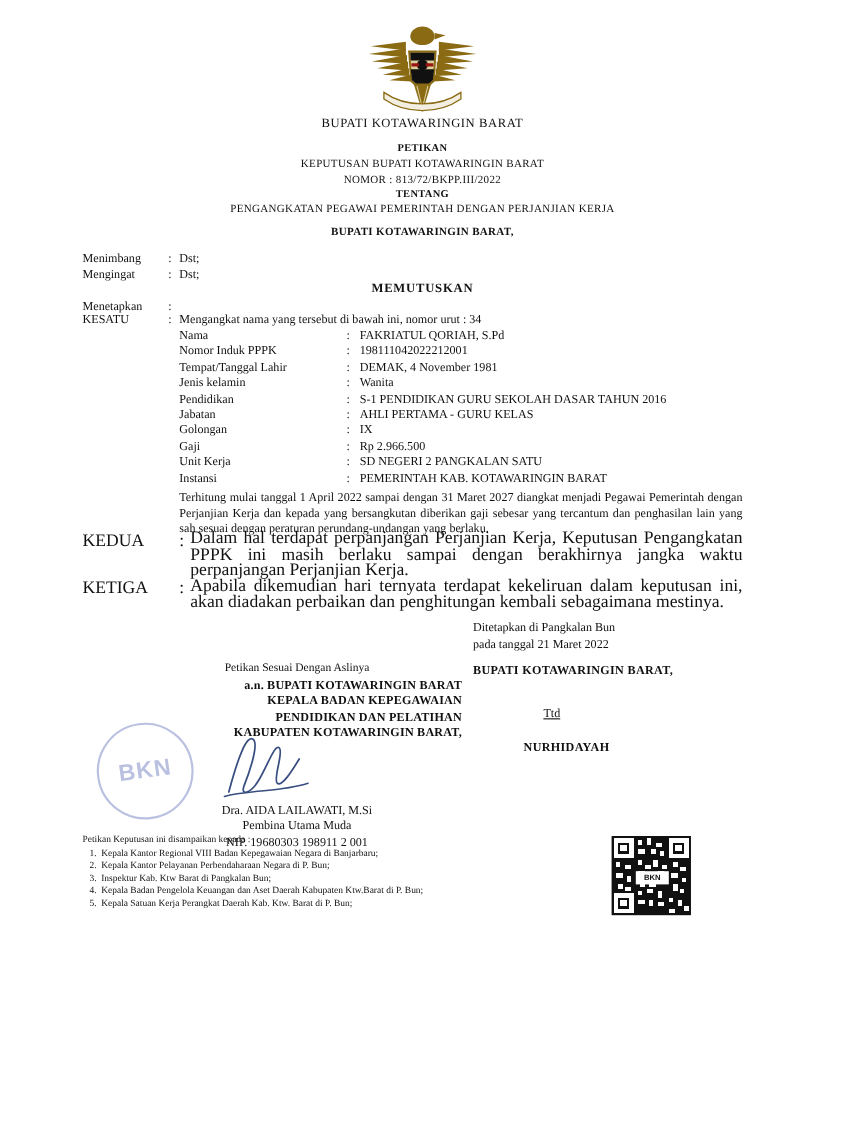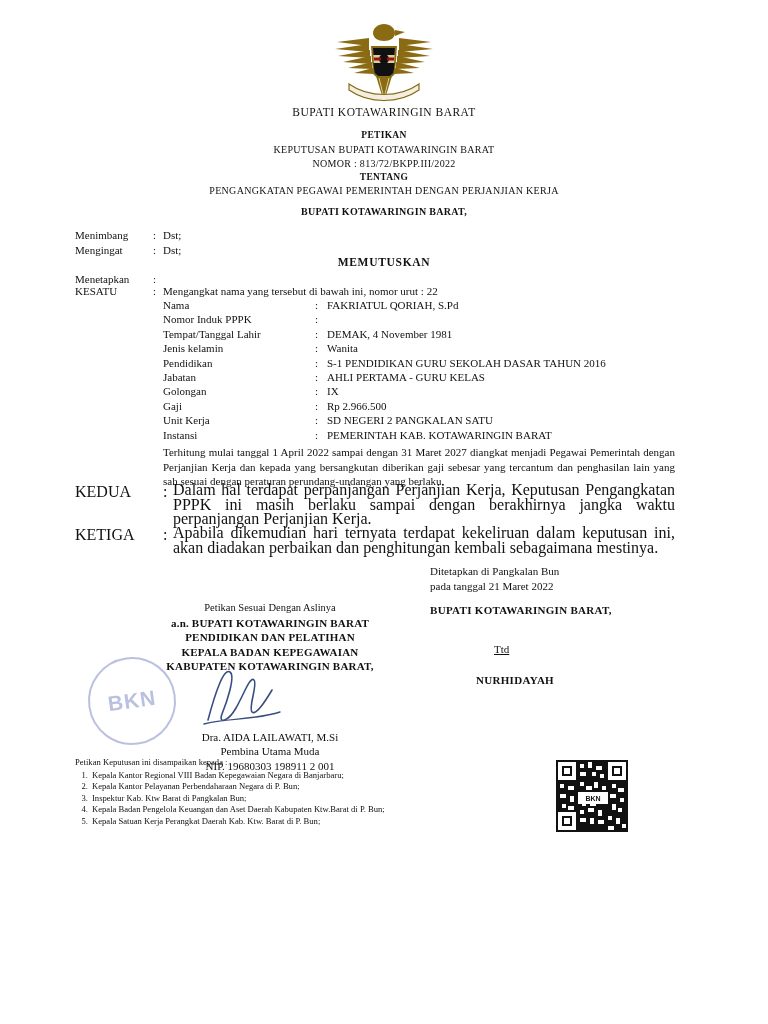--- a/index.html
+++ b/index.html
@@ -191,21 +191,21 @@
   .sig-left {
     position: absolute;
     left: 120px;
     top: 601px;
     width: 300px;
     text-align: center;
     font-size: 11px;
     line-height: 14.5px;
   }
   .sig-left .l1 { font-size: 10.5px; }
-  .sig-left .bold { font-weight: bold; letter-spacing: 0.2px; }
+  .sig-left .bold { font-weight: bold; letter-spacing: 0.2px; text-align: right; }
   .sig-left .gap { height: 56px; }
   .sig-left .nm { font-weight: normal; }
 
   
   .stamp {
     position: absolute;
     left: 88px;
     top: 657px;
     width: 84px;
     height: 84px;
@@ -346,32 +346,33 @@
     <div class="row">
       <span class="lbl">Menetapkan</span>
       <span>:</span>
     </div>
   </div>
 
   <div class="kesatu">
     <div class="lead">
       <span class="lbl">KESATU</span>
       <span class="col">:</span>
-      <span>Mengangkat nama yang tersebut di bawah ini, nomor urut : 22</span>
+      <span>Mengangkat nama yang tersebut di bawah ini, nomor urut : 34</span>
     </div>
 
     <div class="fields">
       <div class="field-row">
         <span class="f-label">Nama</span>
         <span class="f-colon">:</span>
         <span class="f-value">FAKRIATUL QORIAH, S.Pd</span>
       </div>
       <div class="field-row">
         <span class="f-label">Nomor Induk PPPK</span>
         <span class="f-colon">:</span>
+        <span class="f-value">198111042022212001</span>
       </div>
       <div class="field-row">
         <span class="f-label">Tempat/Tanggal Lahir</span>
         <span class="f-colon">:</span>
         <span class="f-value">DEMAK, 4 November 1981</span>
       </div>
       <div class="field-row">
         <span class="f-label">Jenis kelamin</span>
         <span class="f-colon">:</span>
         <span class="f-value">Wanita</span>
@@ -430,22 +431,22 @@
 
   <div class="sig-right">
     <div class="title">BUPATI KOTAWARINGIN BARAT,</div>
     <div class="ttd">Ttd</div>
     <div class="name">NURHIDAYAH</div>
   </div>
 
   <div class="sig-left">
     <div class="l1">Petikan Sesuai Dengan Aslinya</div>
     <div class="bold">a.n. BUPATI KOTAWARINGIN BARAT</div>
+    <div class="bold">KEPALA BADAN KEPEGAWAIAN</div>
     <div class="bold">PENDIDIKAN DAN PELATIHAN</div>
-    <div class="bold">KEPALA BADAN KEPEGAWAIAN</div>
     <div class="bold">KABUPATEN KOTAWARINGIN BARAT,</div>
     <div class="gap"></div>
     <div class="nm">Dra. AIDA LAILAWATI, M.Si</div>
     <div>Pembina Utama Muda</div>
     <div>NIP. 19680303 198911 2 001</div>
   </div>
 
   <div class="stamp">BKN</div>
 
   <div class="signature-scribble">

